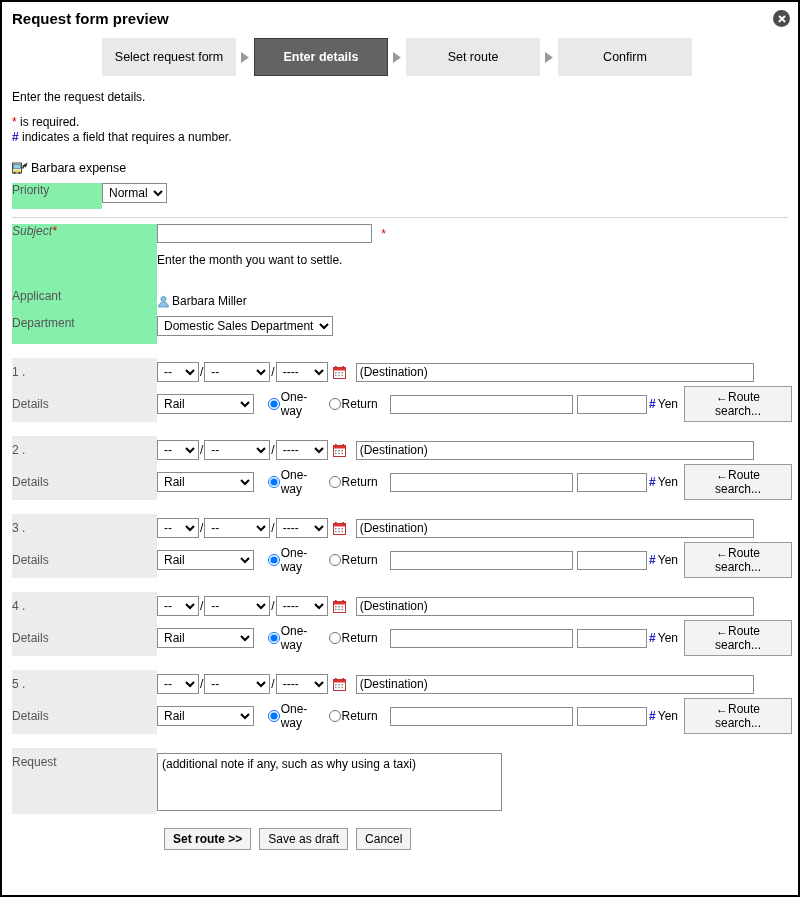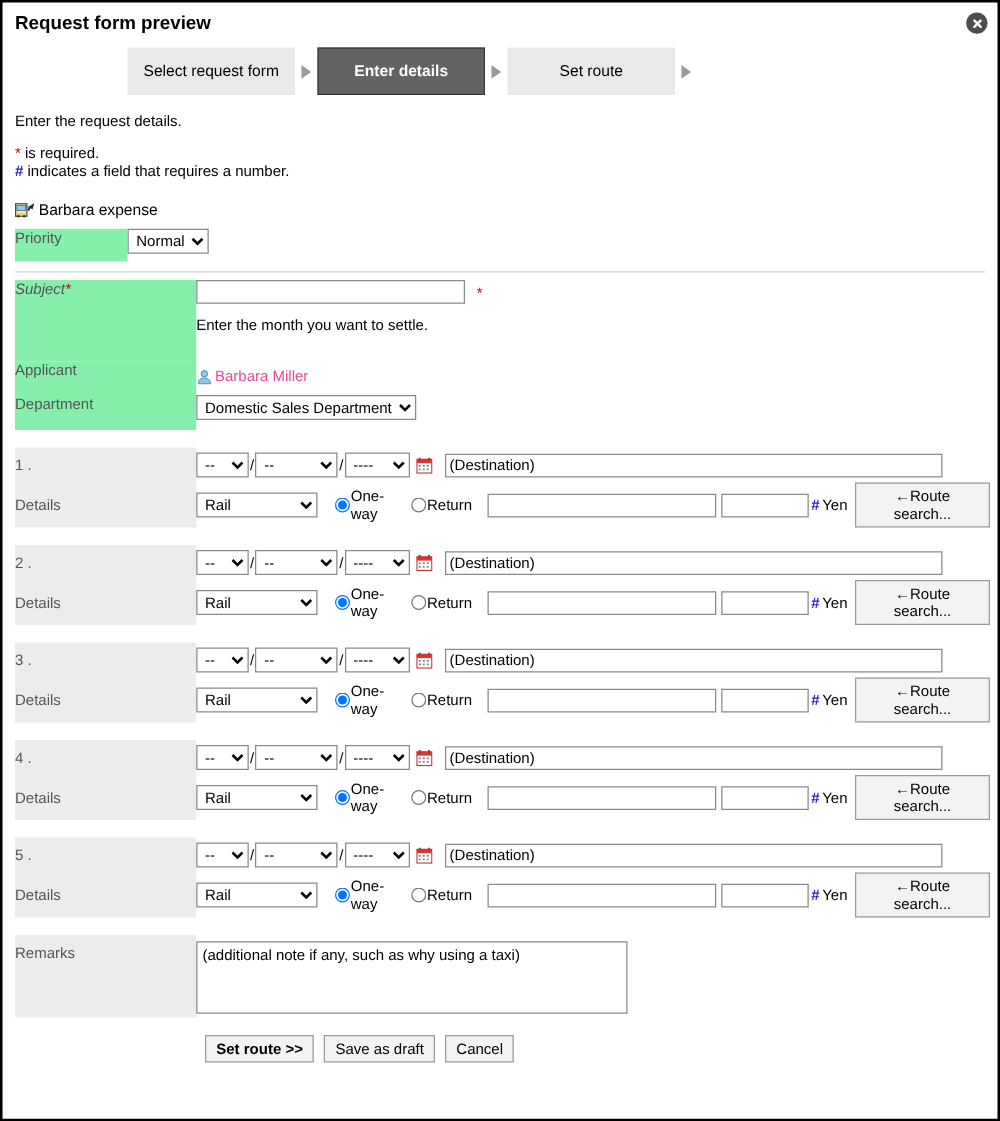--- a/index.html
+++ b/index.html
@@ -172,21 +172,21 @@
     background: #f3f3f3;
     border: 1px solid #9a9a9a;
     padding: 3px 8px;
     cursor: pointer;
     color: #000;
   }
 
   .subject-row-note { padding-top: 10px; font-size: 12px; }
 
   .applicant-link {
-    color: #ec4899;
+    color: #000000;
     text-decoration: none;
     font-size: 12px;
   }
   .applicant-wrap { display: inline-flex; align-items: center; gap: 2px; }
   .person-icon { width: 13px; height: 13px; display:block; }
 
   
   .exp-block { margin-top: 14px; }
   table.exp {
     border-collapse: collapse;
@@ -262,20 +262,21 @@
       <svg width="8" height="11" viewBox="0 0 8 11">
           <polygon points="0,0 8,5.5 0,11" fill="#9a9a9a"></polygon>
         </svg>
     </div>
     <div class="step">Set route</div>
     <div class="step-arrow">
       <svg width="8" height="11" viewBox="0 0 8 11">
           <polygon points="0,0 8,5.5 0,11" fill="#9a9a9a"></polygon>
         </svg>
     </div>
+    <div class="step">Confirm</div>
   </div>
 
   <div class="intro">
     <div>Enter the request details.</div>
     <div class="note-line"><span class="req-star">*</span><span> is required.</span></div>
     <div><span class="hash-mark">#</span><span> indicates a field that requires a number.</span></div>
   </div>
 
   <div class="section-title">
     <span>
@@ -625,21 +626,21 @@
         </tr>
       </tbody>
         </table>
       </div>
     </div>
 
 
   <table class="exp" style="margin-top:14px;">
     <tbody>
         <tr>
-      <td class="exp-lbl" style="height:66px;vertical-align:top;padding-top:7px;">Remarks</td>
+      <td class="exp-lbl" style="height:66px;vertical-align:top;padding-top:7px;">Request</td>
       <td class="exp-val" style="vertical-align:top;padding-top:5px;">
         <textarea class="remarks" placeholder="(additional note if any, such as why using a taxi)" style=""></textarea>
       </td>
     </tr>
   </tbody>
     </table>
 
   <div class="footer-btns">
     <button class="btn primary">Set route &gt;&gt;</button>
     <button class="btn">Save as draft</button>

